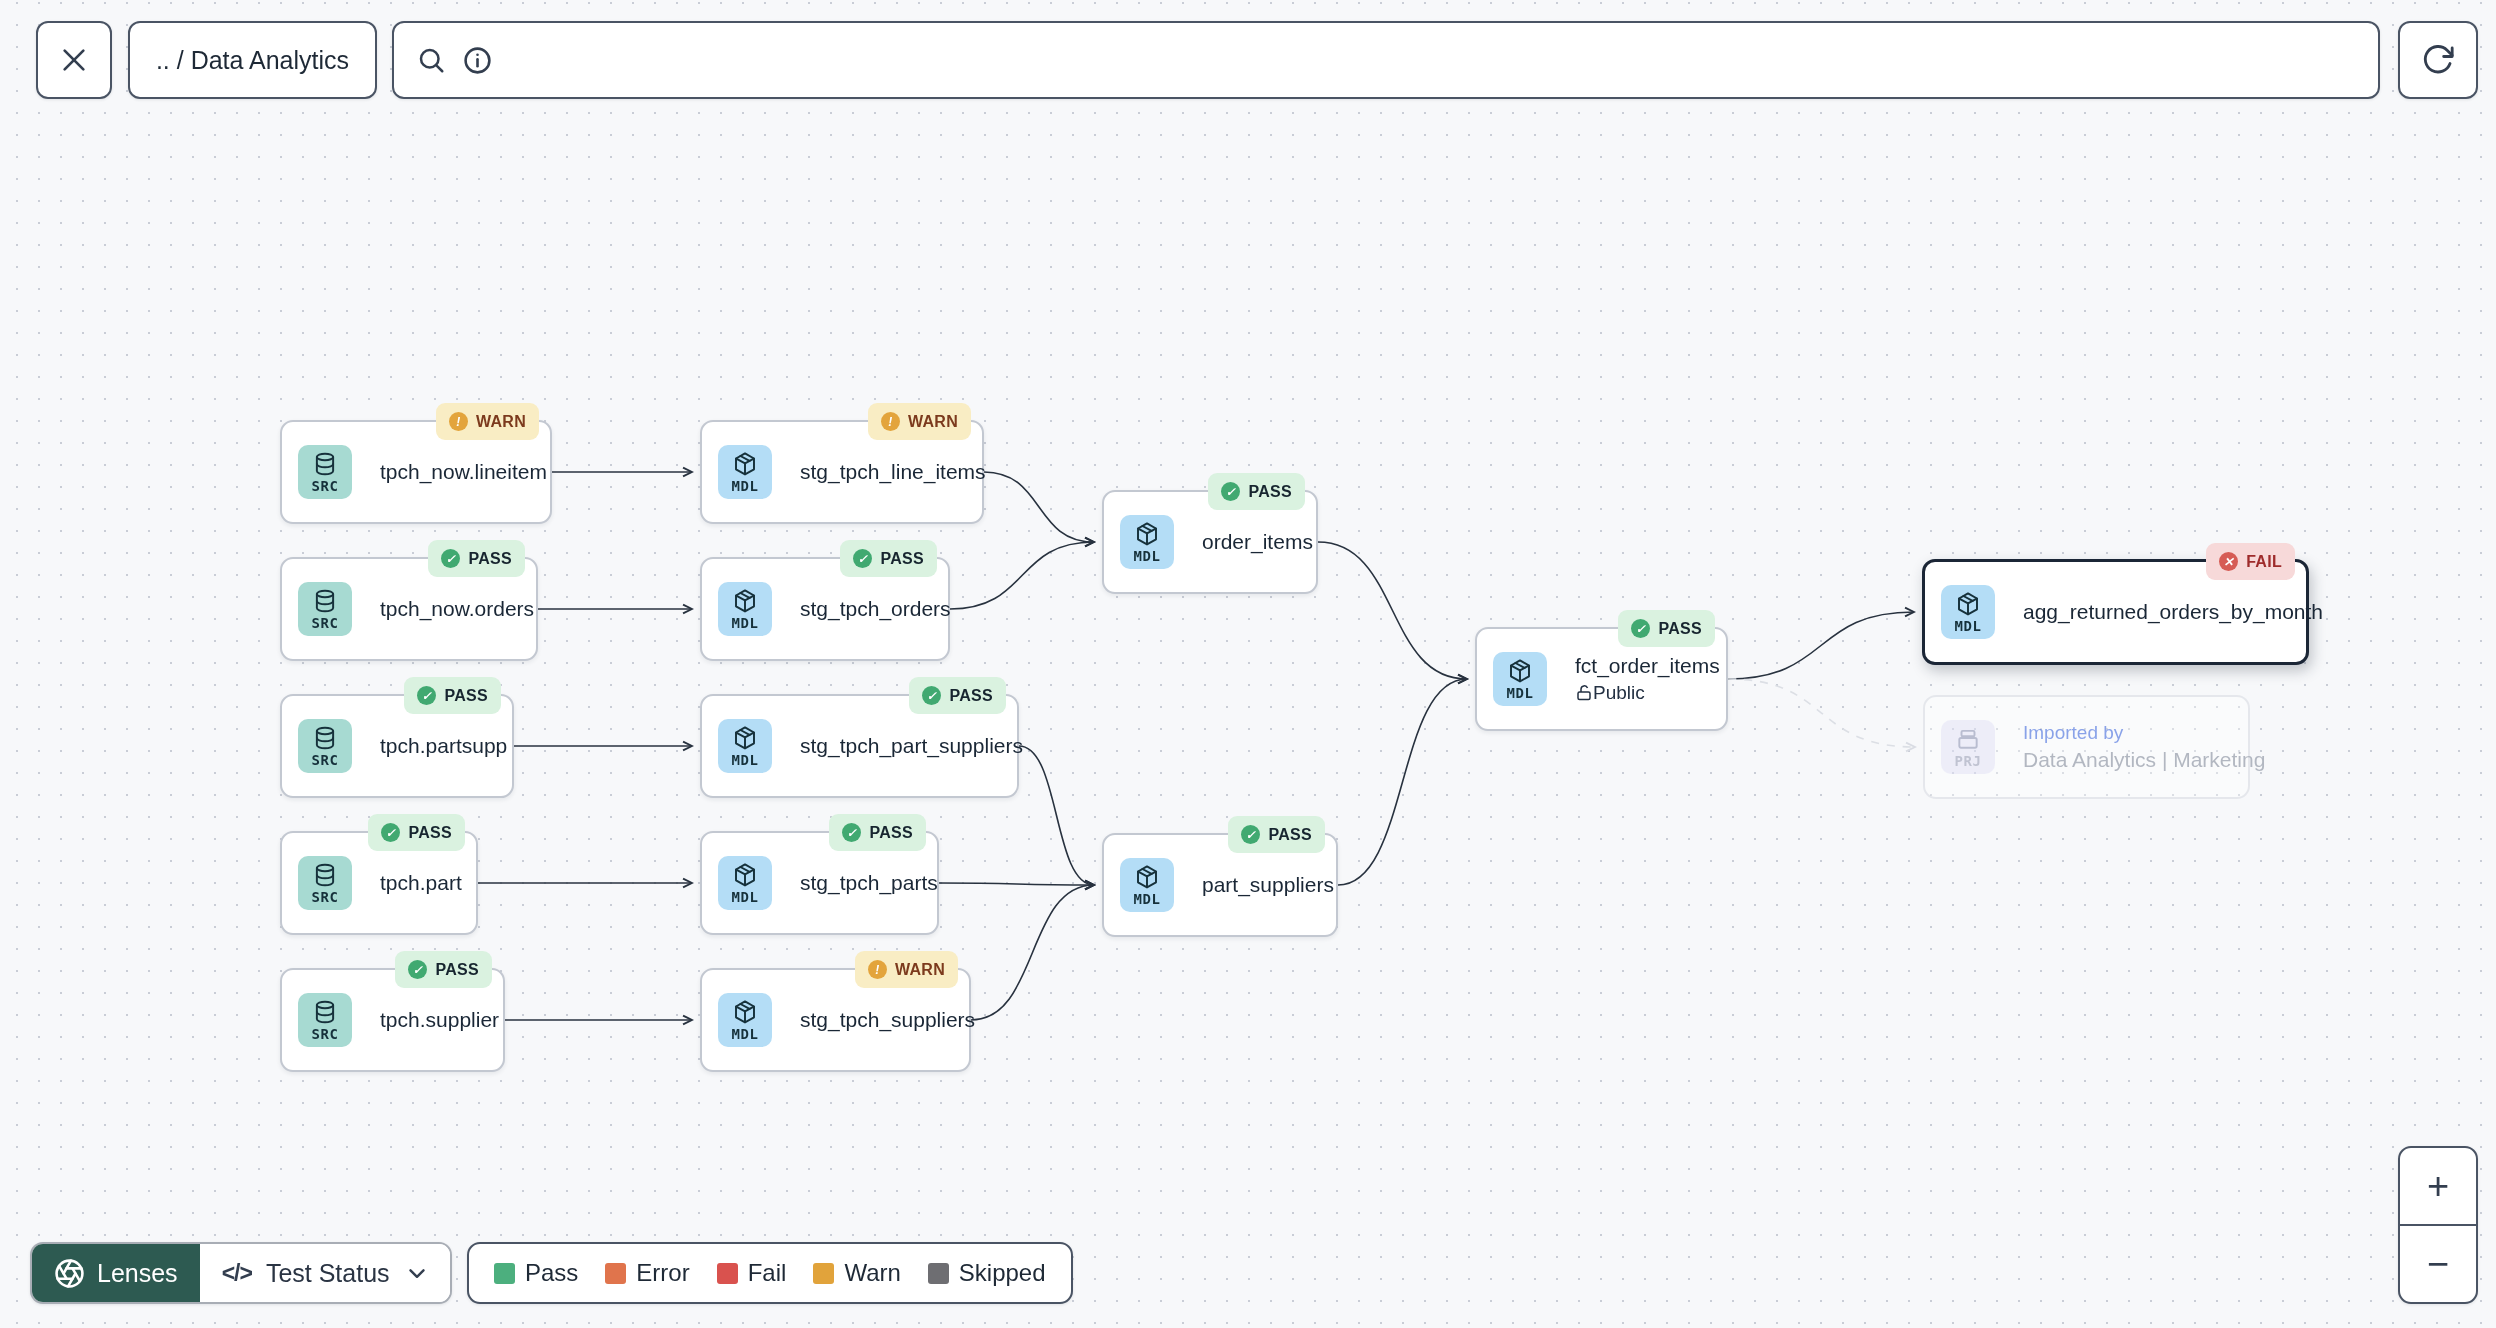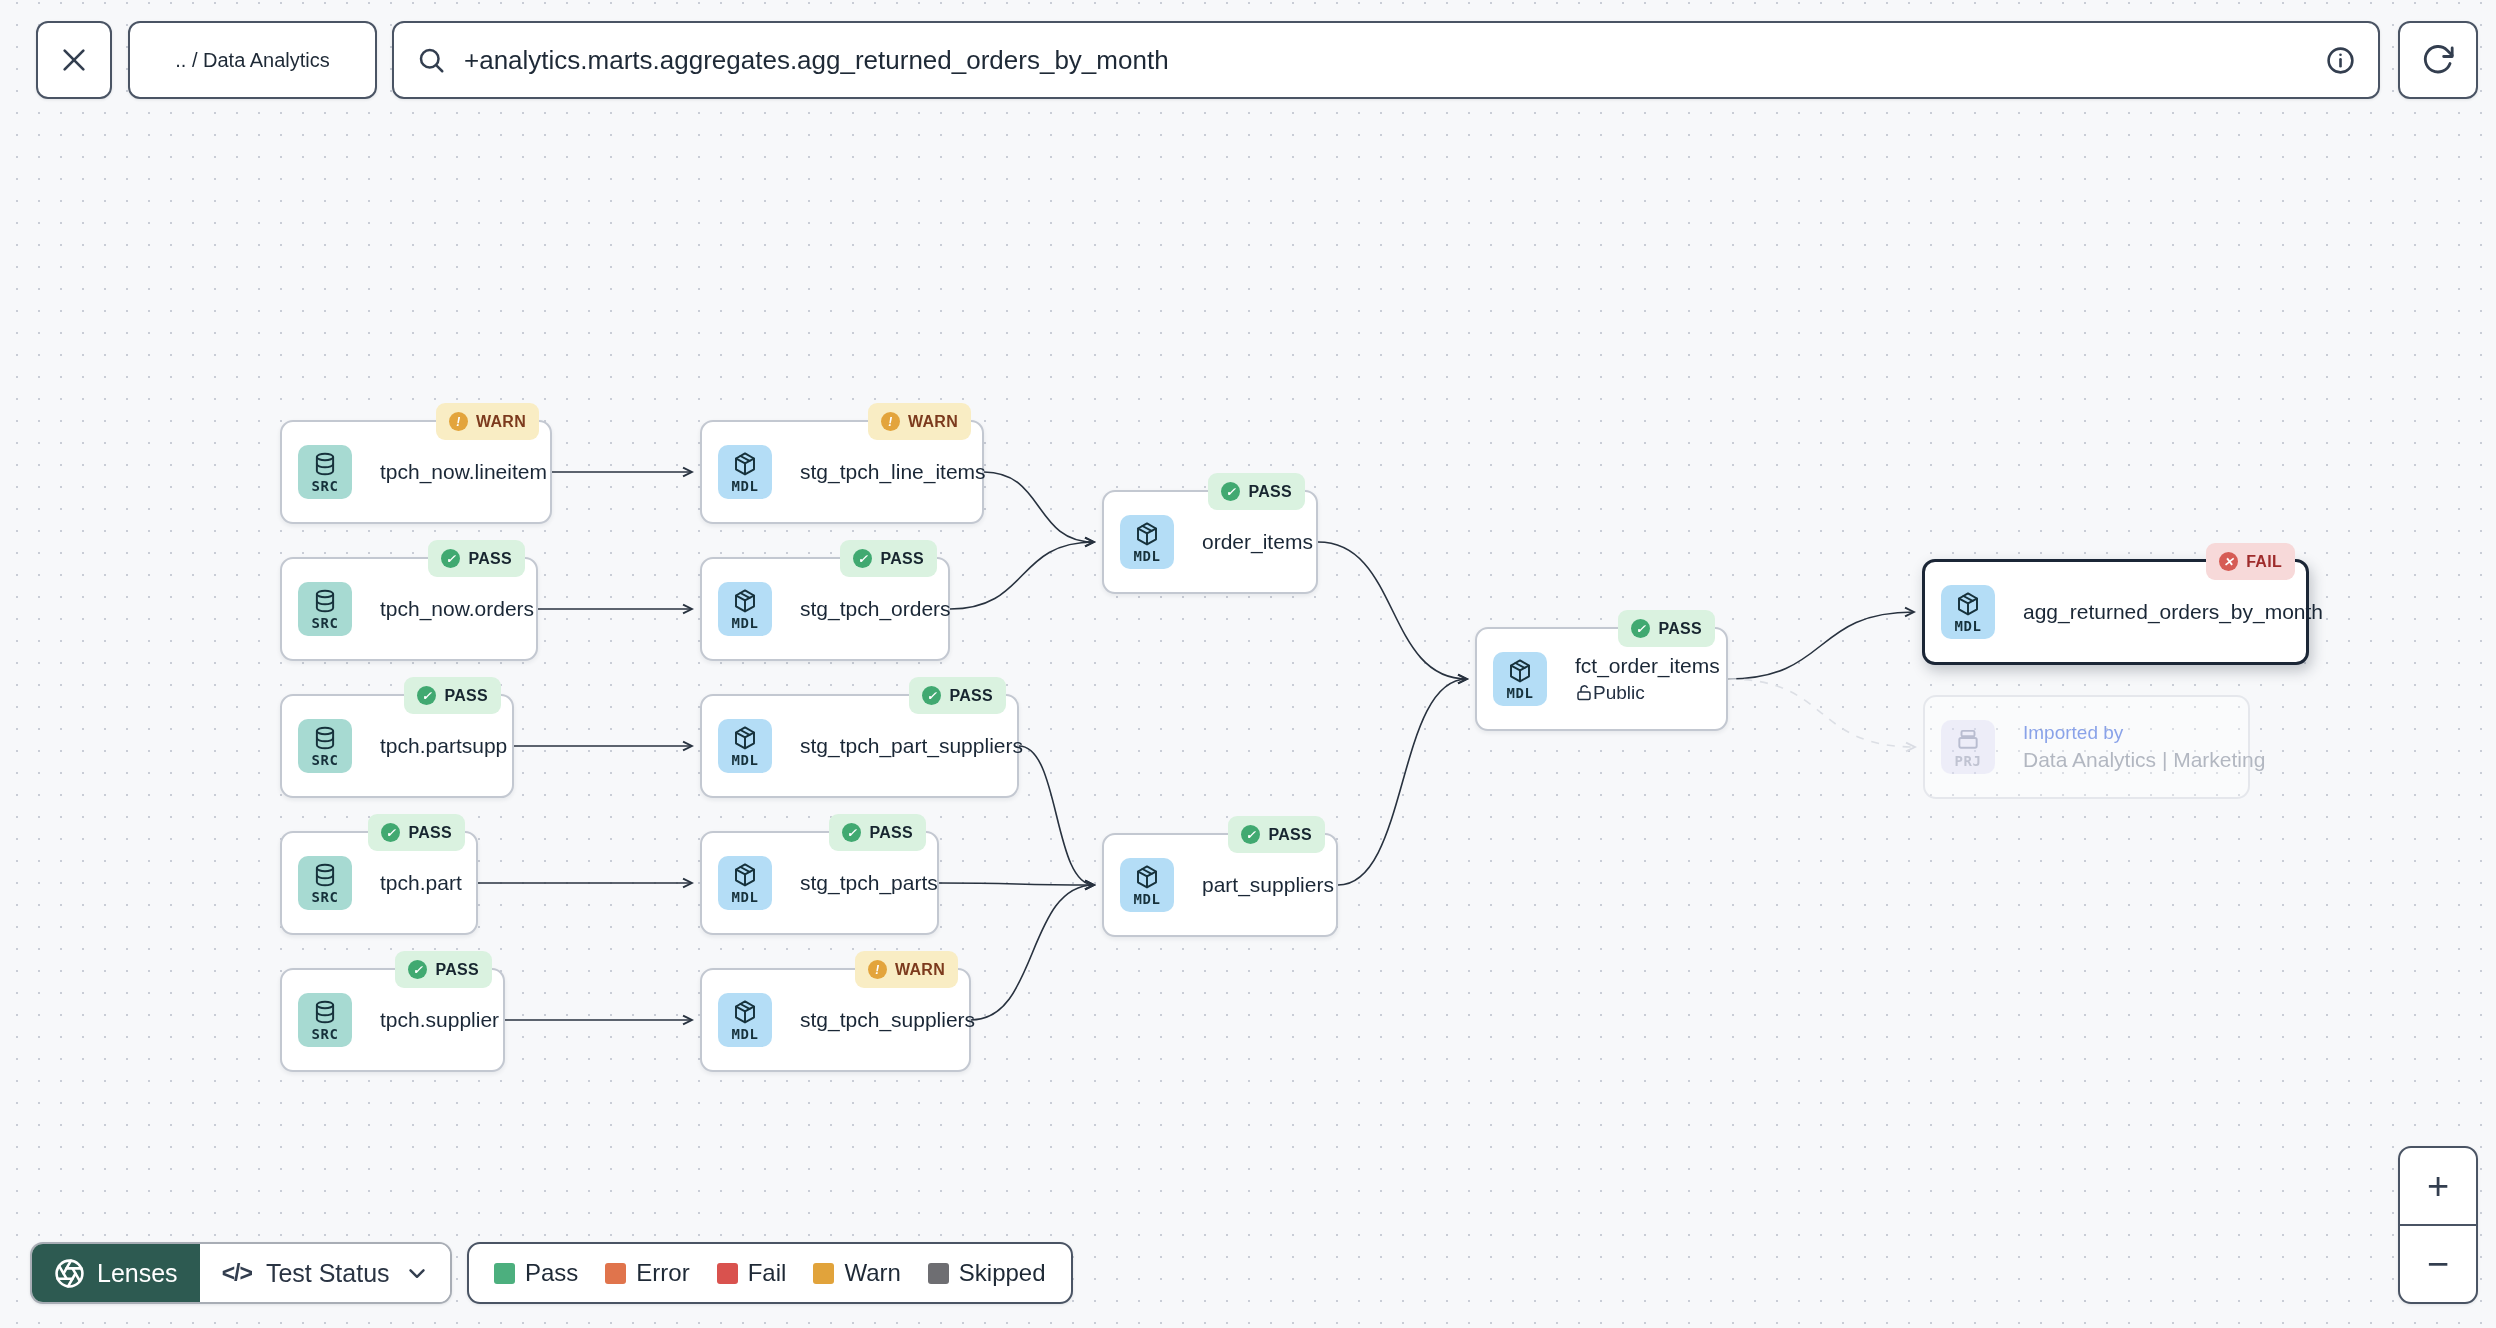--- a/index.html
+++ b/index.html
@@ -10,21 +10,21 @@
     background-size:22px 22px;background-position:6px 14px;
     font-family:"Liberation Sans",sans-serif;color:#1e2936;
   }
   
   .tb-box{
     position:absolute;background:#fff;border:2px solid #4a5464;border-radius:12px;
     box-sizing:border-box;display:flex;align-items:center;box-shadow:0 1px 3px rgba(25,35,50,.10);
   }
   #close-btn{left:36px;top:21px;width:76px;height:78px;justify-content:center;cursor:pointer;}
   #breadcrumb-btn{left:128px;top:21px;width:249px;height:78px;justify-content:center;cursor:pointer;}
-  #breadcrumb-btn span{font-size:20px;}
+  #breadcrumb-btn span{font-size:25px;}
   #search-box{left:392px;top:21px;width:1988px;height:78px;padding:0 22px;gap:16px;}
   #search-box input{
     flex:1;border:none;outline:none;font-size:26px;color:#1e2936;background:transparent;
     font-family:"Liberation Sans",sans-serif;
   }
   #refresh-btn{left:2398px;top:21px;width:80px;height:78px;justify-content:center;cursor:pointer;}
   .ico{flex:none;display:flex;align-items:center;justify-content:center;}
   .ico svg{stroke:#333e4f;fill:none;stroke-width:2;stroke-linecap:round;stroke-linejoin:round;}
   
   #edges{position:absolute;left:0;top:0;z-index:1;}
@@ -357,21 +357,20 @@
   <span>.. / Data Analytics</span>
 </div>
 
 <div class="tb-box topz" id="search-box">
   <span class="ico">
     <svg width="30" height="30" viewBox="0 0 24 24">
         <circle cx="11" cy="11" r="7"></circle>
         <line x1="16.5" y1="16.5" x2="21" y2="21"></line>
       </svg>
   </span>
-  <input spellcheck="false" value="+analytics.marts.aggregates.agg_returned_orders_by_month" style="">
   <span class="ico">
     <svg width="31" height="31" viewBox="0 0 24 24">
         <circle cx="12" cy="12" r="9.2"></circle>
         <line x1="12" y1="11" x2="12" y2="16.4"></line>
         <line x1="12" y1="7.6" x2="12.01" y2="7.6"></line>
       </svg>
   </span>
 </div>
 
 <div class="tb-box topz" id="refresh-btn">

